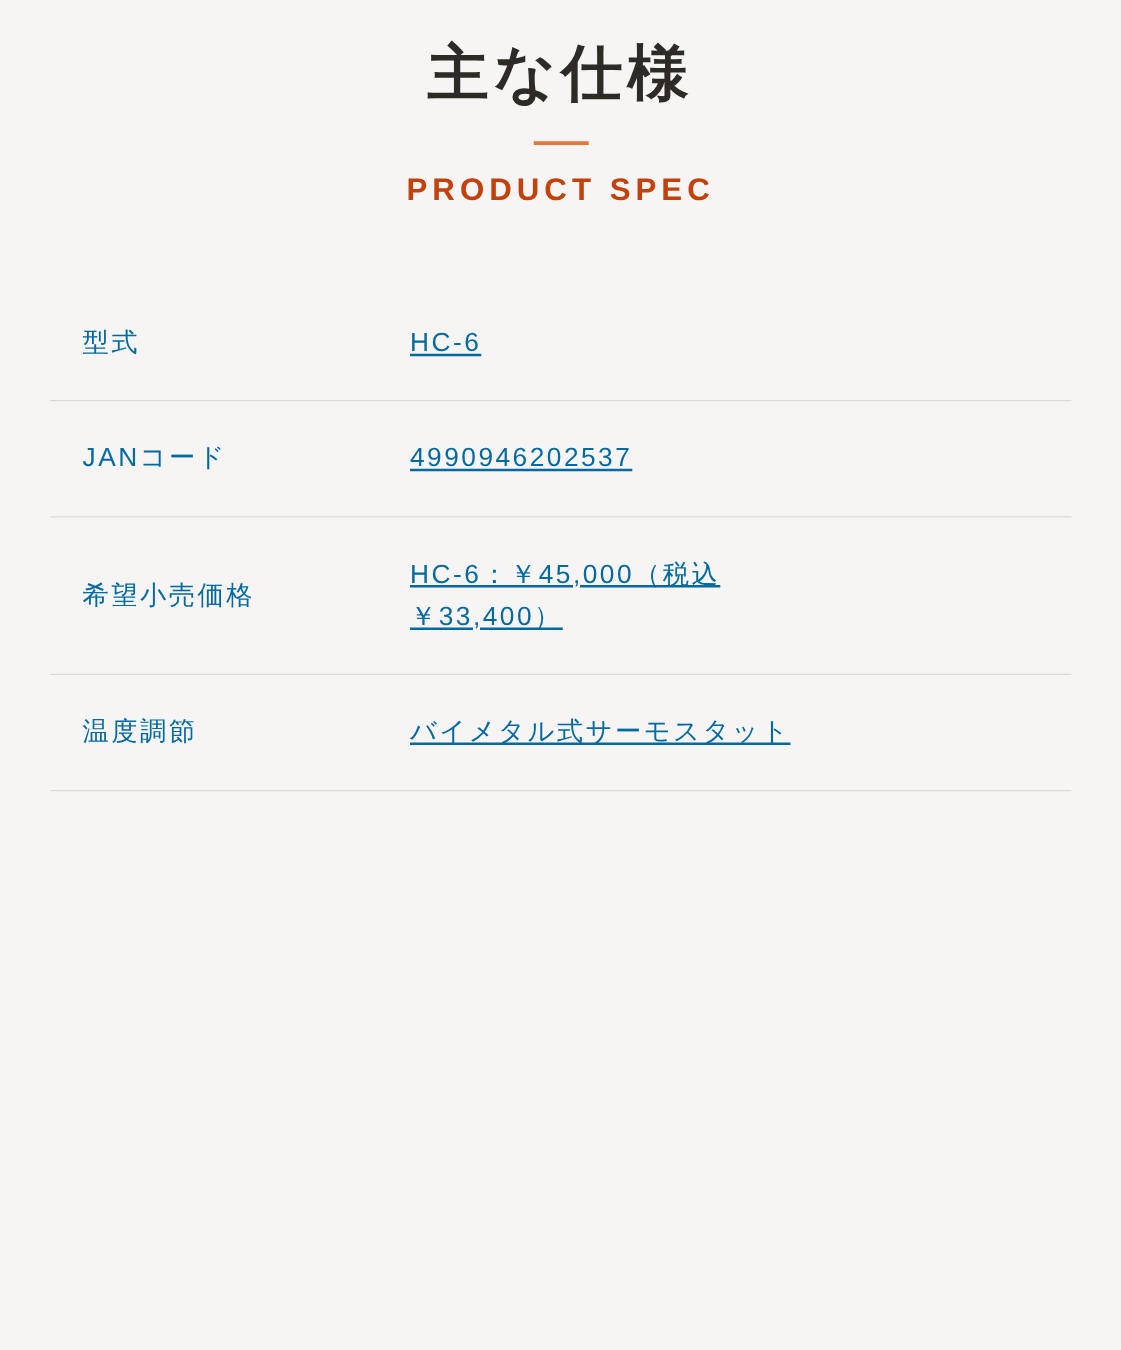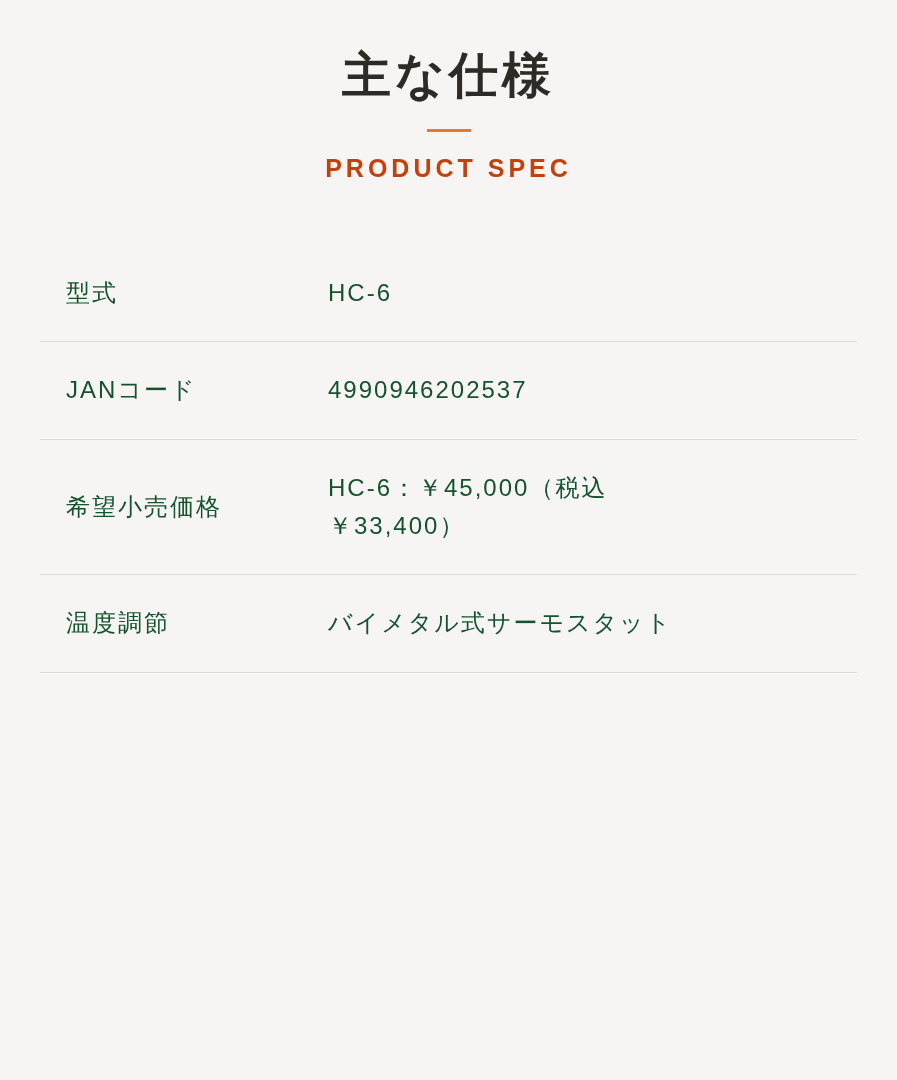--- a/index.html
+++ b/index.html
@@ -17,21 +17,21 @@
   .page {
     width: 897px;
     height: 1080px;
     box-sizing: border-box;
     padding: 0;
     position: relative;
     background: #f7f5f3;
   }
   .spec-header {
     text-align: center;
-    padding-top: 46px;
+    padding-top: 30px;
   }
   .spec-title {
     font-size: 49px;
     font-weight: bold;
     letter-spacing: 4px;
     color: #2e2a26;
     line-height: 1.2;
     margin: 0;
   }
   .title-rule {
@@ -56,33 +56,34 @@
   }
   .spec-table tr {
     border-bottom: 1px solid #ded9d4;
   }
   .spec-table tr:first-child {
     border-top: 0;
   }
   .spec-table td {
     vertical-align: middle;
     padding: 29px 0;
-    font-size: 24px;
+    font-size: 21px;
     letter-spacing: 2px;
     line-height: 1.6;
-    color: #14532d;
+    color: #0369a1;
   }
   .spec-table td.label {
     width: 288px;
     padding-left: 26px;
     box-sizing: border-box;
   }
   .spec-table td.value {
     padding-right: 16px;
     box-sizing: border-box;
+    text-decoration: underline;
   }
   .value-line {
     display: block;
   }
 </style>
 </head>
 <body>
 
 <div class="page">
 

